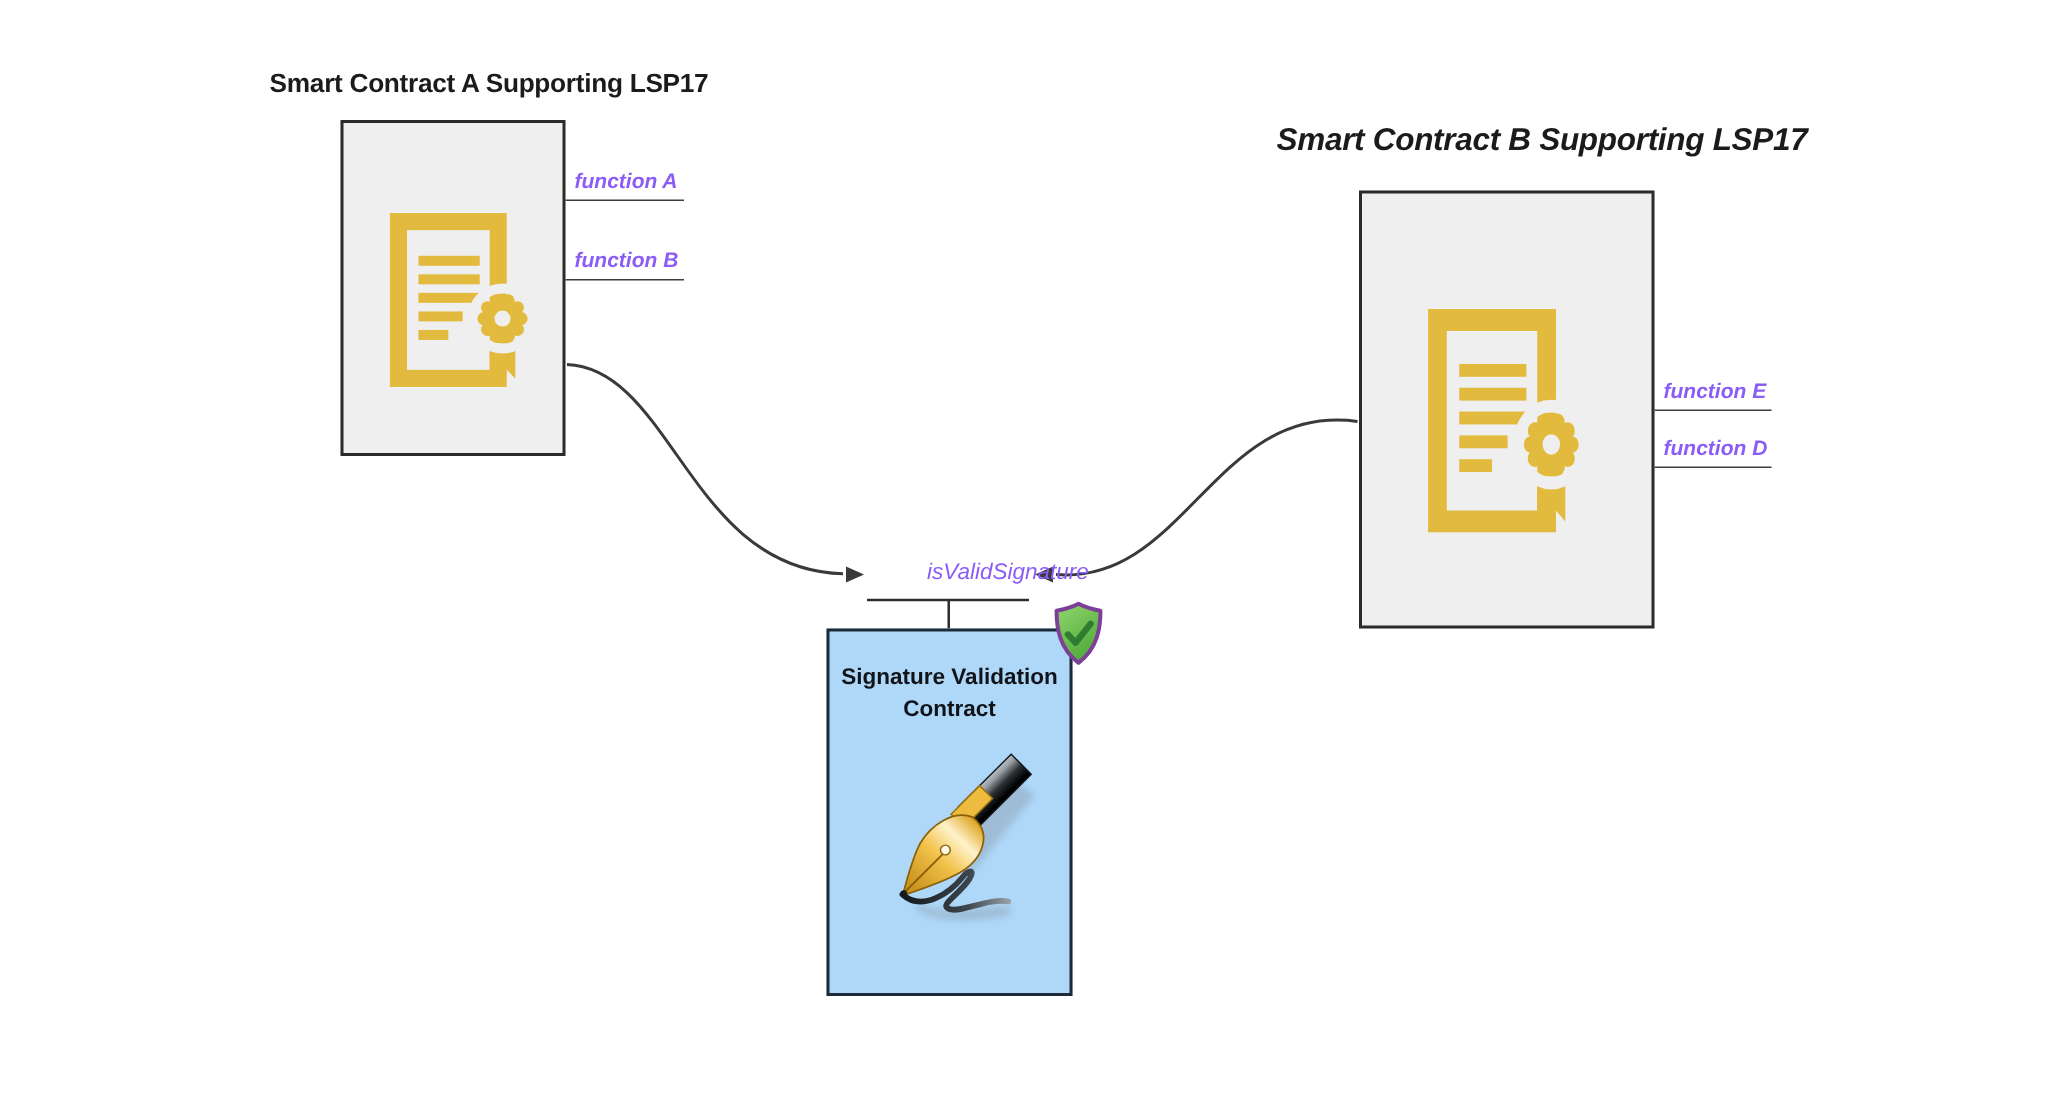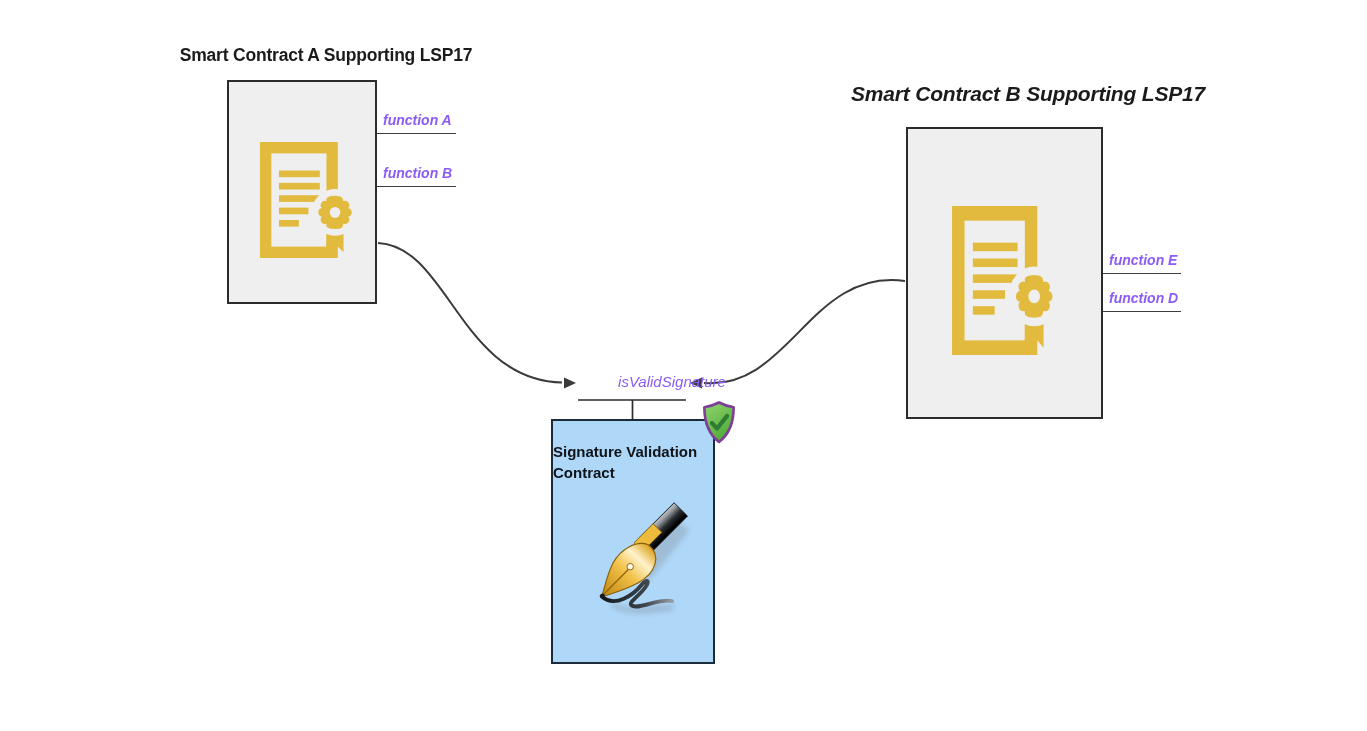--- a/index.html
+++ b/index.html
@@ -62,20 +62,21 @@
 
   #validator-box {
     position: absolute;
     left: 551px; top: 419px;
     width: 164px; height: 245px;
     background: #aed7f8;
     border: 2px solid #1c2b3a;
   }
   #validator-title {
     margin-top: 20px;
+    text-align: center;
     font-weight: 700;
     font-size: 15px;
     line-height: 21px;
     color: #101418;
   }
 
   svg { display: block; }
   #connectors { position: absolute; left: 0; top: 0; pointer-events: none; }
 </style>
 </head>

